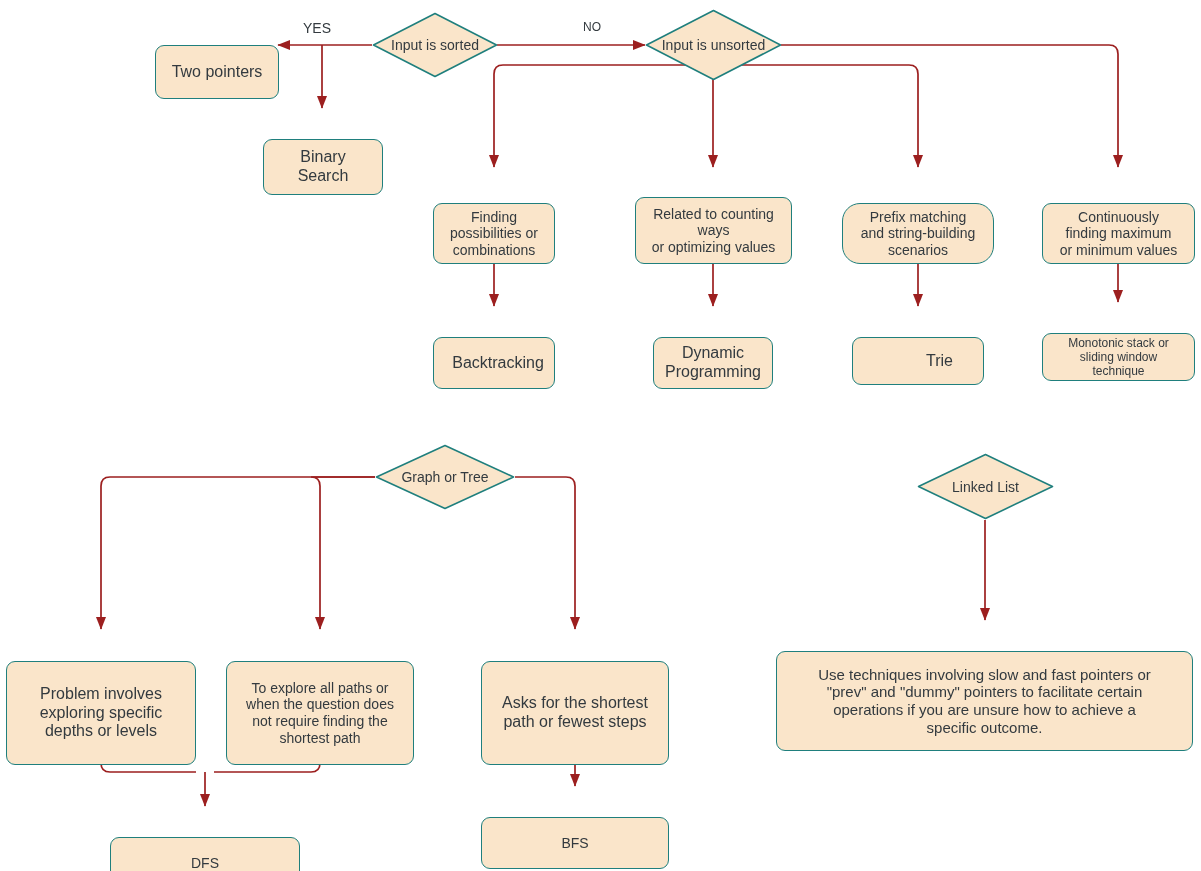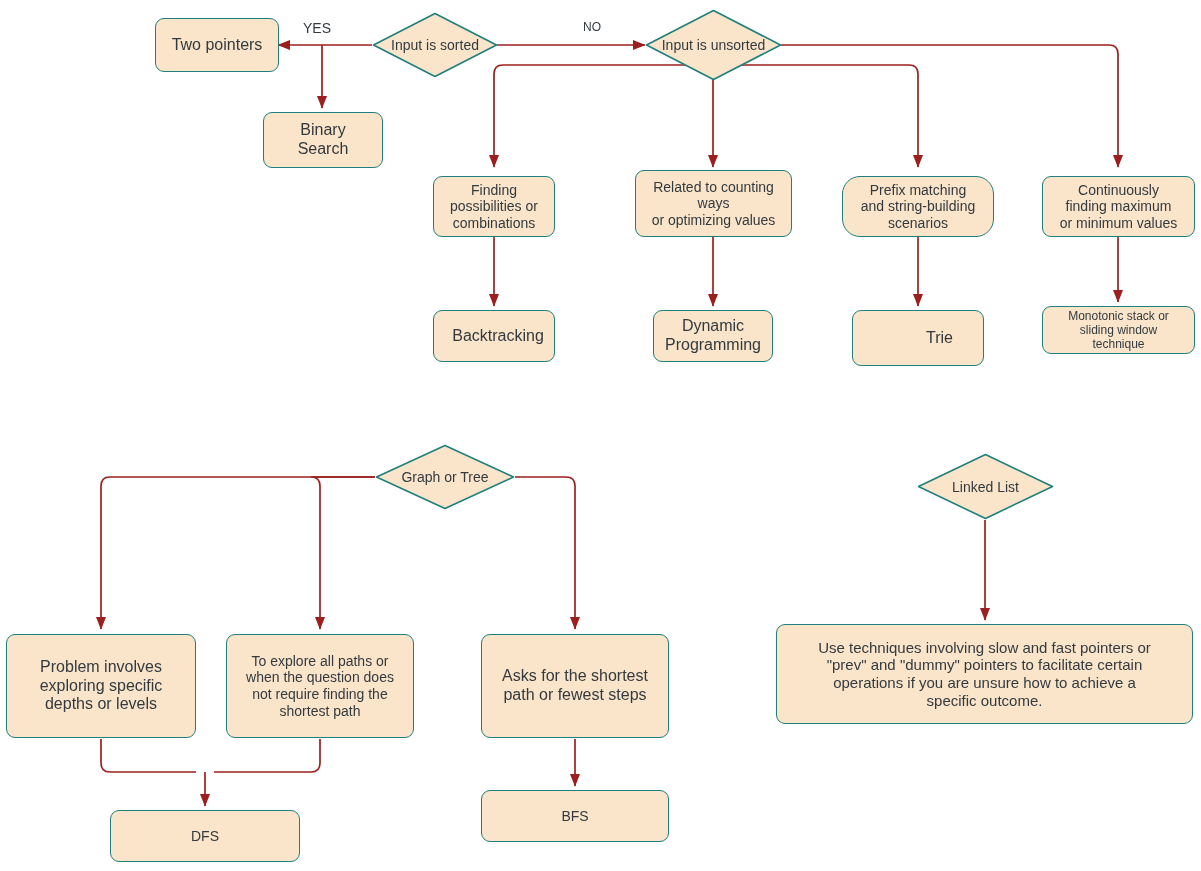--- a/index.html
+++ b/index.html
@@ -27,20 +27,21 @@
     position: absolute;
     box-sizing: border-box;
     display: flex;
     align-items: center;
     justify-content: center;
     text-align: center;
     color: #333a3f;
     line-height: 1.18;
     white-space: pre-line;
     z-index: 2;
+    margin-top: 27px;
   }
   .box {
     background: #fae5ca;
     border: 1.6px solid #1f7f7d;
     border-radius: 9px;
   }
   .diamond-wrap {
     position: absolute;
     z-index: 2;
   }
@@ -156,21 +157,21 @@
 
   <div class="node box" style="left:1042px; top:176px; width:153px; height:61px; font-size:14px;">Continuously
 finding maximum
 or minimum values</div>
 
   <div class="node box" style="left:433px; top:310px; width:122px; height:52px; font-size:16px;padding-left:8px;">Backtracking</div>
 
   <div class="node box" style="left:653px; top:310px; width:120px; height:52px; font-size:16px;">Dynamic
 Programming</div>
 
-  <div class="node box" style="left:852px; top:310px; width:132px; height:56px; font-size:16px;padding-left:43px;">Trie</div>
+  <div class="node box" style="left:852px; top:310px; width:132px; height:48px; font-size:16px;padding-left:43px;">Trie</div>
 
   <div class="node box" style="left:1042px; top:306px; width:153px; height:48px; font-size:12px;">Monotonic stack or
 sliding window
 technique</div>
 
   <div class="diamond-wrap" style="left:375px; top:444px; width:140px; height:66px;">
     <svg width="140" height="66" viewBox="0 0 140 66">
       <path d="M70,1.5 L138.5,33 L70,64.5 L1.5,33 Z" fill="#fae5ca" stroke="#1f7f7d" stroke-width="1.6" stroke-linejoin="round"></path>
     </svg>
     <div class="diamond-label" style="font-size:14px;">Graph or Tree</div>

